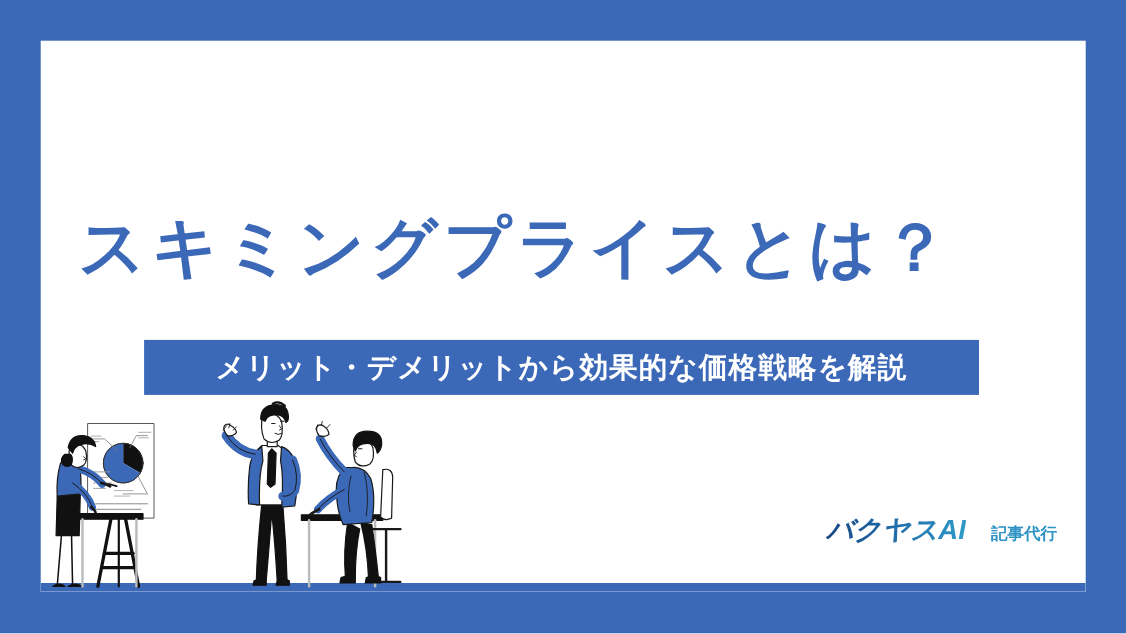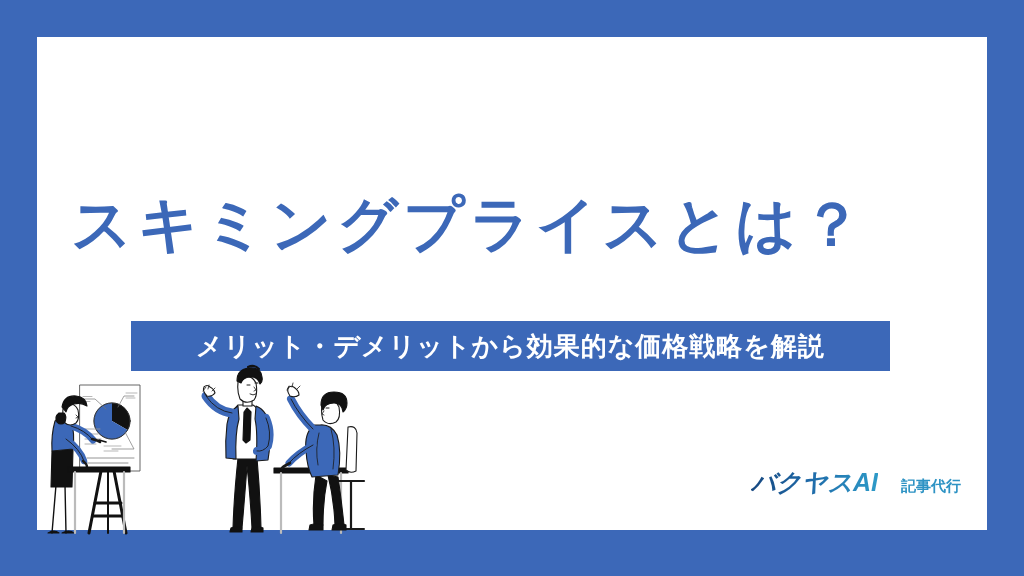--- a/index.html
+++ b/index.html
@@ -49,21 +49,20 @@
   .subtitle-band {
     position: absolute;
     left: 94px;
     top: 272px;
     width: 759px;
     height: 50px;
     background: #3C68B8;
     display: flex;
     align-items: center;
     justify-content: center;
-    margin-top: 12px;
   }
   .subtitle-text {
     color: #ffffff;
     font-size: 26px;
     font-weight: bold;
     letter-spacing: 1px;
     line-height: 1;
     white-space: nowrap;
   }
 

